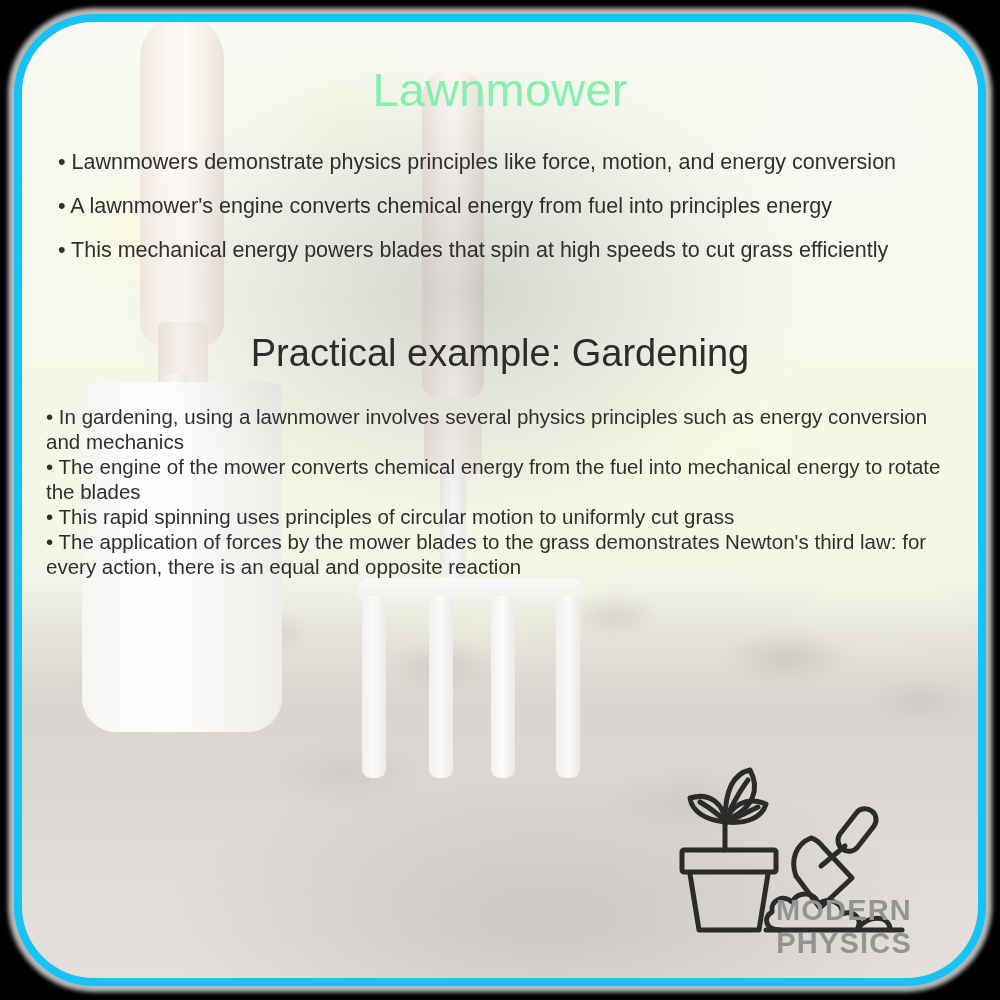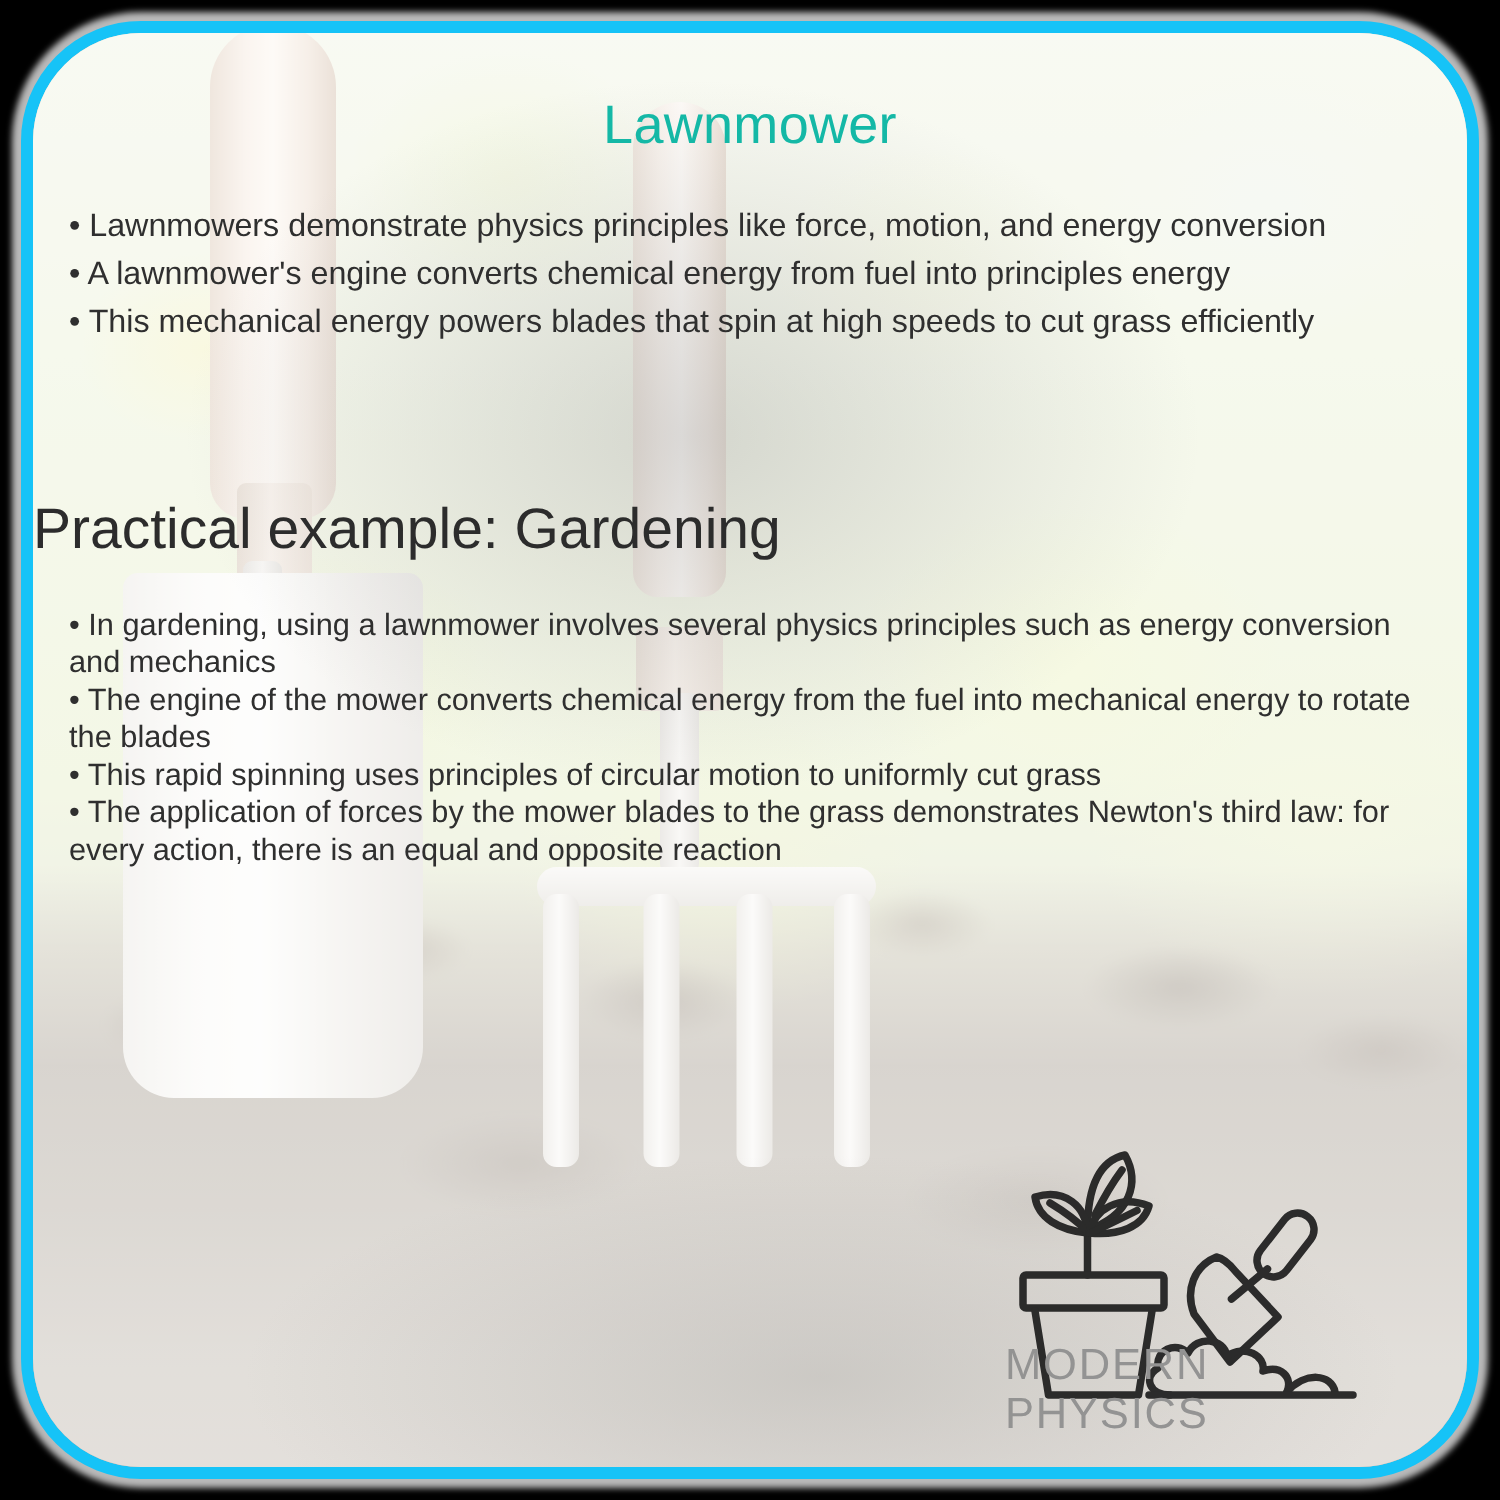--- a/index.html
+++ b/index.html
@@ -160,64 +160,64 @@
 
   
   .content{
     position:absolute; inset:0;
     color:#2b2b2b;
   }
   .title{
     position:absolute;
     left:0; right:0; top:40px;
     text-align:center;
-    font-size:36px;
+    font-size:47px;
     font-weight:400;
     letter-spacing:.2px;
-    color:#14b8a6;
+    color:#86efac;
   }
   .bullets-top{
     position:absolute;
     left:24px; right:20px; top:112px;
     font-size:21.5px;
     line-height:32px;
     color:#2f2f2f;
   }
   .subtitle{
     position:absolute;
     left:0; right:0; top:310px;
-    text-align:left;
+    text-align:center;
     font-size:38px;
     font-weight:400;
     color:#2c2c2c;
   }
   .bullets-bottom{
     position:absolute;
     left:24px; right:14px; top:382px;
     font-size:20.5px;
     line-height:25px;
     color:#2f2f2f;
   }
   .bullets-bottom p{ margin:0; }
-  .bullets-top p{ margin:0; }
+  .bullets-top p{ margin:12px; }
 
   
   .logo{
     position:absolute;
     right:66px; bottom:6px;
     width:242px; height:210px;
     opacity:.92;
   }
   .logo svg{ display:block; width:100%; height:auto; }
   .logo-word{
     position:absolute;
     left:0; right:0; bottom:12px;
-    text-align:left;
+    text-align:right;
     font-size:29px;
-    font-weight:400;
+    font-weight:700;
     letter-spacing:1.2px;
     color:#8e8e8e;
   }
 </style>
 </head>
 <body>
 
 <div class="canvas">
 
   <div class="halo"></div>

